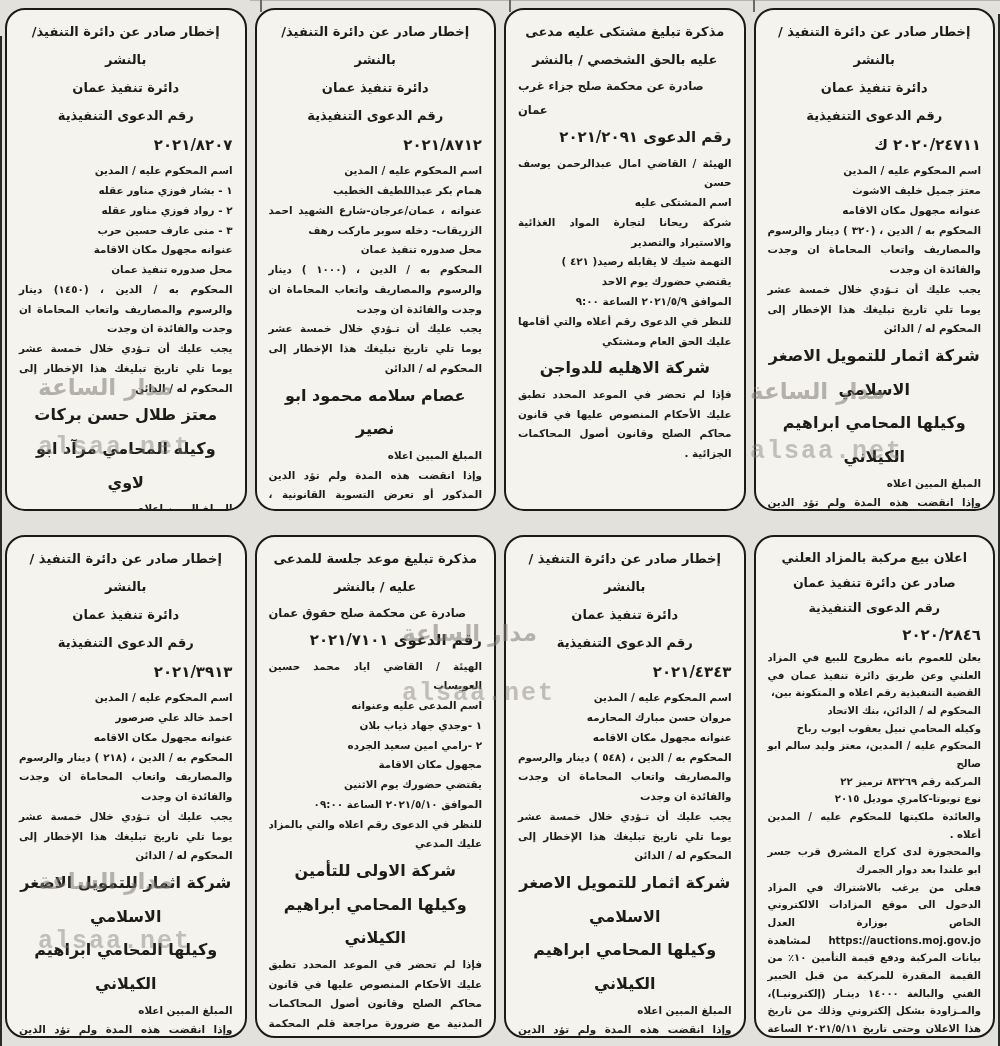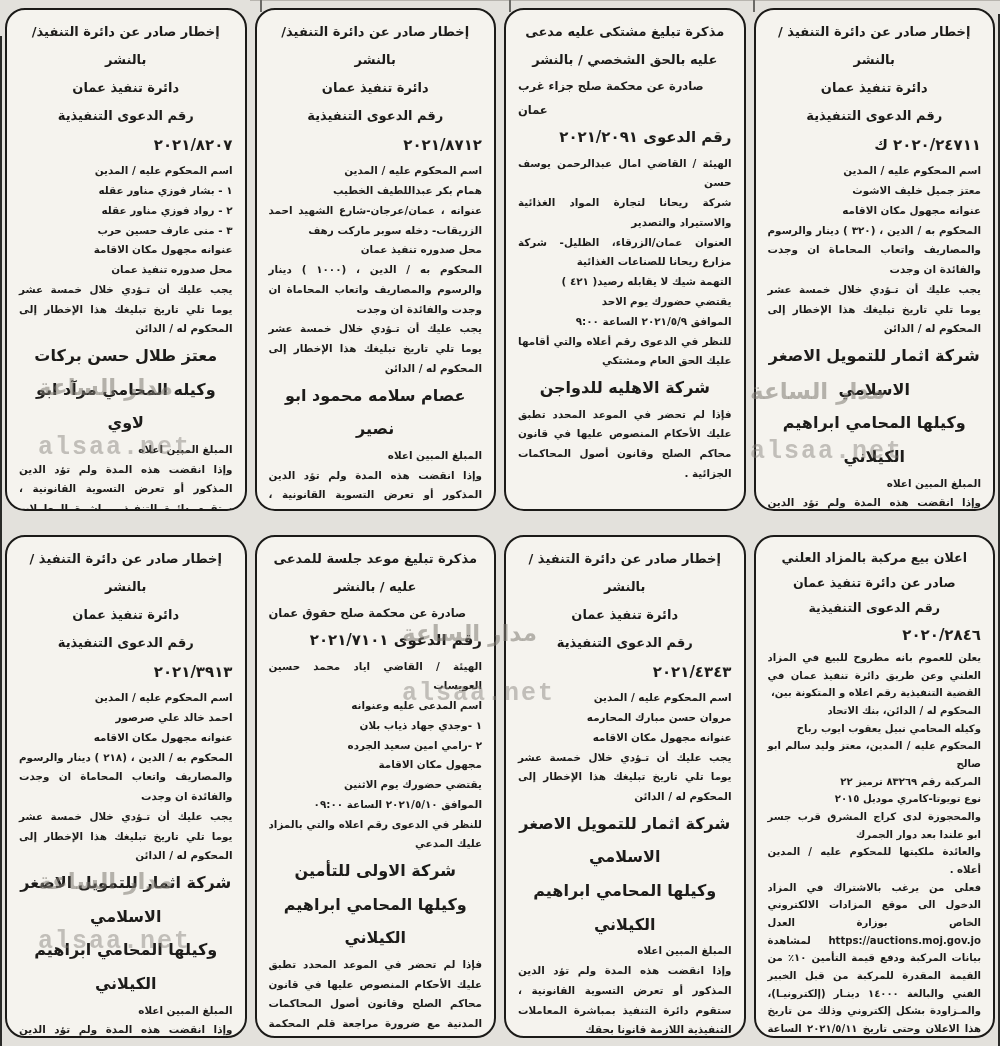--- a/index.html
+++ b/index.html
@@ -81,22 +81,22 @@
       <div class="ln c">وكيلها المحامي ابراهيم الكيلاني</div>
       <div class="ln b">المبلغ المبين اعلاه</div>
       <div class="ln b">وإذا انقضت هذه المدة ولم تؤد الدين المذكور أو تعرض التسوية القانونية ، ستقوم دائرة التنفيذ بمباشرة المعاملات التنفيذية اللازمة قانونا بحقك</div>
     </article>
   <article class="card">
       <div class="ln t">مذكرة تبليغ مشتكى عليه مدعى</div>
       <div class="ln t">عليه بالحق الشخصي / بالنشر</div>
       <div class="ln st">صادرة عن محكمة صلح جزاء غرب عمان</div>
       <div class="ln n">رقم الدعوى ٢٠٢١/٢٠٩١</div>
       <div class="ln b">الهيئة / القاضي امال عبدالرحمن يوسف حسن</div>
+      <div class="ln b">اسم المشتكى عليه</div>
       <div class="ln b">شركة ريحانا لتجارة المواد الغذائية والاستيراد والتصدير</div>
-      <div class="ln b">العنوان عمان/الزرقاء، الظليل- شركة مزارع ريحانا للصناعات الغذائية</div>
       <div class="ln b">التهمة  شيك لا يقابله رصيد( ٤٢١ )</div>
       <div class="ln b">يقتضي حضورك يوم الاحد</div>
       <div class="ln b">الموافق ٢٠٢١/٥/٩ الساعة ٩:٠٠</div>
       <div class="ln b">للنظر في الدعوى رقم أعلاه والتي أقامها عليك الحق العام ومشتكي</div>
       <div class="ln c">شركة الاهليه للدواجن</div>
       <div class="ln b">فإذا لم تحضر في الموعد المحدد تطبق عليك الأحكام المنصوص عليها في قانون محاكم الصلح وقانون أصول المحاكمات الجزائية .</div>
     </article>
   <article class="card">
       <div class="ln t">إخطار صادر عن دائرة التنفيذ/ بالنشر</div>
       <div class="ln t">دائرة تنفيذ عمان</div>
@@ -117,49 +117,51 @@
       <div class="ln t">إخطار صادر عن دائرة التنفيذ/ بالنشر</div>
       <div class="ln t">دائرة تنفيذ عمان</div>
       <div class="ln t">رقم الدعوى التنفيذية</div>
       <div class="ln n">٢٠٢١/٨٢٠٧</div>
       <div class="ln b">اسم المحكوم عليه / المدين</div>
       <div class="ln b">١ - بشار فوزي مناور عقله</div>
       <div class="ln b">٢ - رواد فوزي مناور عقله</div>
       <div class="ln b">٣ - منى عارف حسين حرب</div>
       <div class="ln b">عنوانه مجهول مكان الاقامة</div>
       <div class="ln b">محل صدوره تنفيذ عمان</div>
+      <div class="ln b">المحكوم به / الدين ، (١٤٥٠) دينار والرسوم والمصاريف واتعاب المحاماة ان وجدت والفائدة ان وجدت</div>
       <div class="ln b">يجب عليك أن تـؤدي خلال خمسة عشر يوما تلي تاريخ تبليغك هذا الإخطار إلى المحكوم له / الدائن</div>
       <div class="ln c">معتز طلال حسن بركات</div>
       <div class="ln c">وكيله المحامي مرآد ابو لاوي</div>
       <div class="ln b">المبلغ المبين اعلاه</div>
       <div class="ln b">وإذا انقضت هذه المدة ولم تؤد الدين المذكور أو تعرض التسوية القانونية ، ستقوم دائرة التنفيذ بمباشرة المعاملات التنفيذية اللازمة قانونا بحقك</div>
     </article>
   <article class="card dense">
       <div class="ln t">اعلان بيع مركبة بالمزاد العلني</div>
       <div class="ln t">صادر عن دائرة تنفيذ عمان</div>
       <div class="ln t">رقم الدعوى التنفيذية</div>
       <div class="ln n">٢٠٢٠/٢٨٤٦</div>
       <div class="ln b">يعلن للعموم بانه مطروح للبيع في المزاد العلني وعن طريق دائرة تنفيذ عمان في القضية التنفيذية رقم اعلاه و المتكونة بين،</div>
       <div class="ln b">المحكوم له /  الدائن، بنك الاتحاد</div>
       <div class="ln b">وكيله المحامي نبيل يعقوب ايوب رباح</div>
       <div class="ln b">المحكوم عليه / المدين، معتز وليد سالم ابو صالح</div>
       <div class="ln b">المركبة رقم ٨٣٢٦٩ ترميز ٢٢</div>
       <div class="ln b">نوع تويوتا-كامري موديل ٢٠١٥</div>
+      <div class="ln b">والعائدة ملكيتها للمحكوم عليه / المدين أعلاه .</div>
       <div class="ln b">والمحجوزة لدى كراج المشرق قرب جسر ابو علندا بعد دوار الجمرك</div>
-      <div class="ln b">والعائدة ملكيتها للمحكوم عليه / المدين أعلاه .</div>
       <div class="ln b">فعلى من يرغب بالاشتراك في المزاد الدخول الى موقع المزادات الالكتروني الخاص بوزارة العدل https://auctions.moj.gov.jo لمشاهدة بيانات المركبة ودفع قيمة التأمين ١٠٪ من القيمة المقدرة للمركبة من قبل الخبير الفني والبالغة ١٤٠٠٠ دينـار (إلكترونيـا)، والمـزاودة بشكل إلكتروني وذلك من تاريخ هذا الاعلان وحتى تاريخ ٢٠٢١/٥/١١ الساعة ٠٢:٤٥ م.</div>
     </article>
   <article class="card">
       <div class="ln t">إخطار صادر عن دائرة التنفيذ / بالنشر</div>
       <div class="ln t">دائرة تنفيذ عمان</div>
       <div class="ln t">رقم الدعوى التنفيذية</div>
       <div class="ln n">٢٠٢١/٤٣٤٣</div>
       <div class="ln b">اسم المحكوم عليه / المدين</div>
       <div class="ln b">مروان حسن مبارك المحارمه</div>
       <div class="ln b">عنوانه مجهول مكان الاقامه</div>
+      <div class="ln b">المحكوم به / الدين ، (٥٤٨ ) دينار والرسوم والمصاريف واتعاب المحاماة ان وجدت والفائدة ان وجدت</div>
       <div class="ln b">يجب عليك أن تـؤدي خلال خمسة عشر يوما تلي تاريخ تبليغك هذا الإخطار إلى المحكوم له / الدائن</div>
       <div class="ln c">شركة اثمار للتمويل الاصغر الاسلامي</div>
       <div class="ln c">وكيلها المحامي ابراهيم الكيلاني</div>
       <div class="ln b">المبلغ المبين اعلاه</div>
       <div class="ln b">وإذا انقضت هذه المدة ولم تؤد الدين المذكور أو تعرض التسوية القانونية ، ستقوم دائرة التنفيذ بمباشرة المعاملات التنفيذية اللازمة قانونا بحقك</div>
     </article>
   <article class="card">
       <div class="ln t">مذكرة تبليغ موعد جلسة للمدعى</div>
       <div class="ln t">عليه / بالنشر</div>
       <div class="ln st">صادرة عن محكمة صلح حقوق عمان</div>

